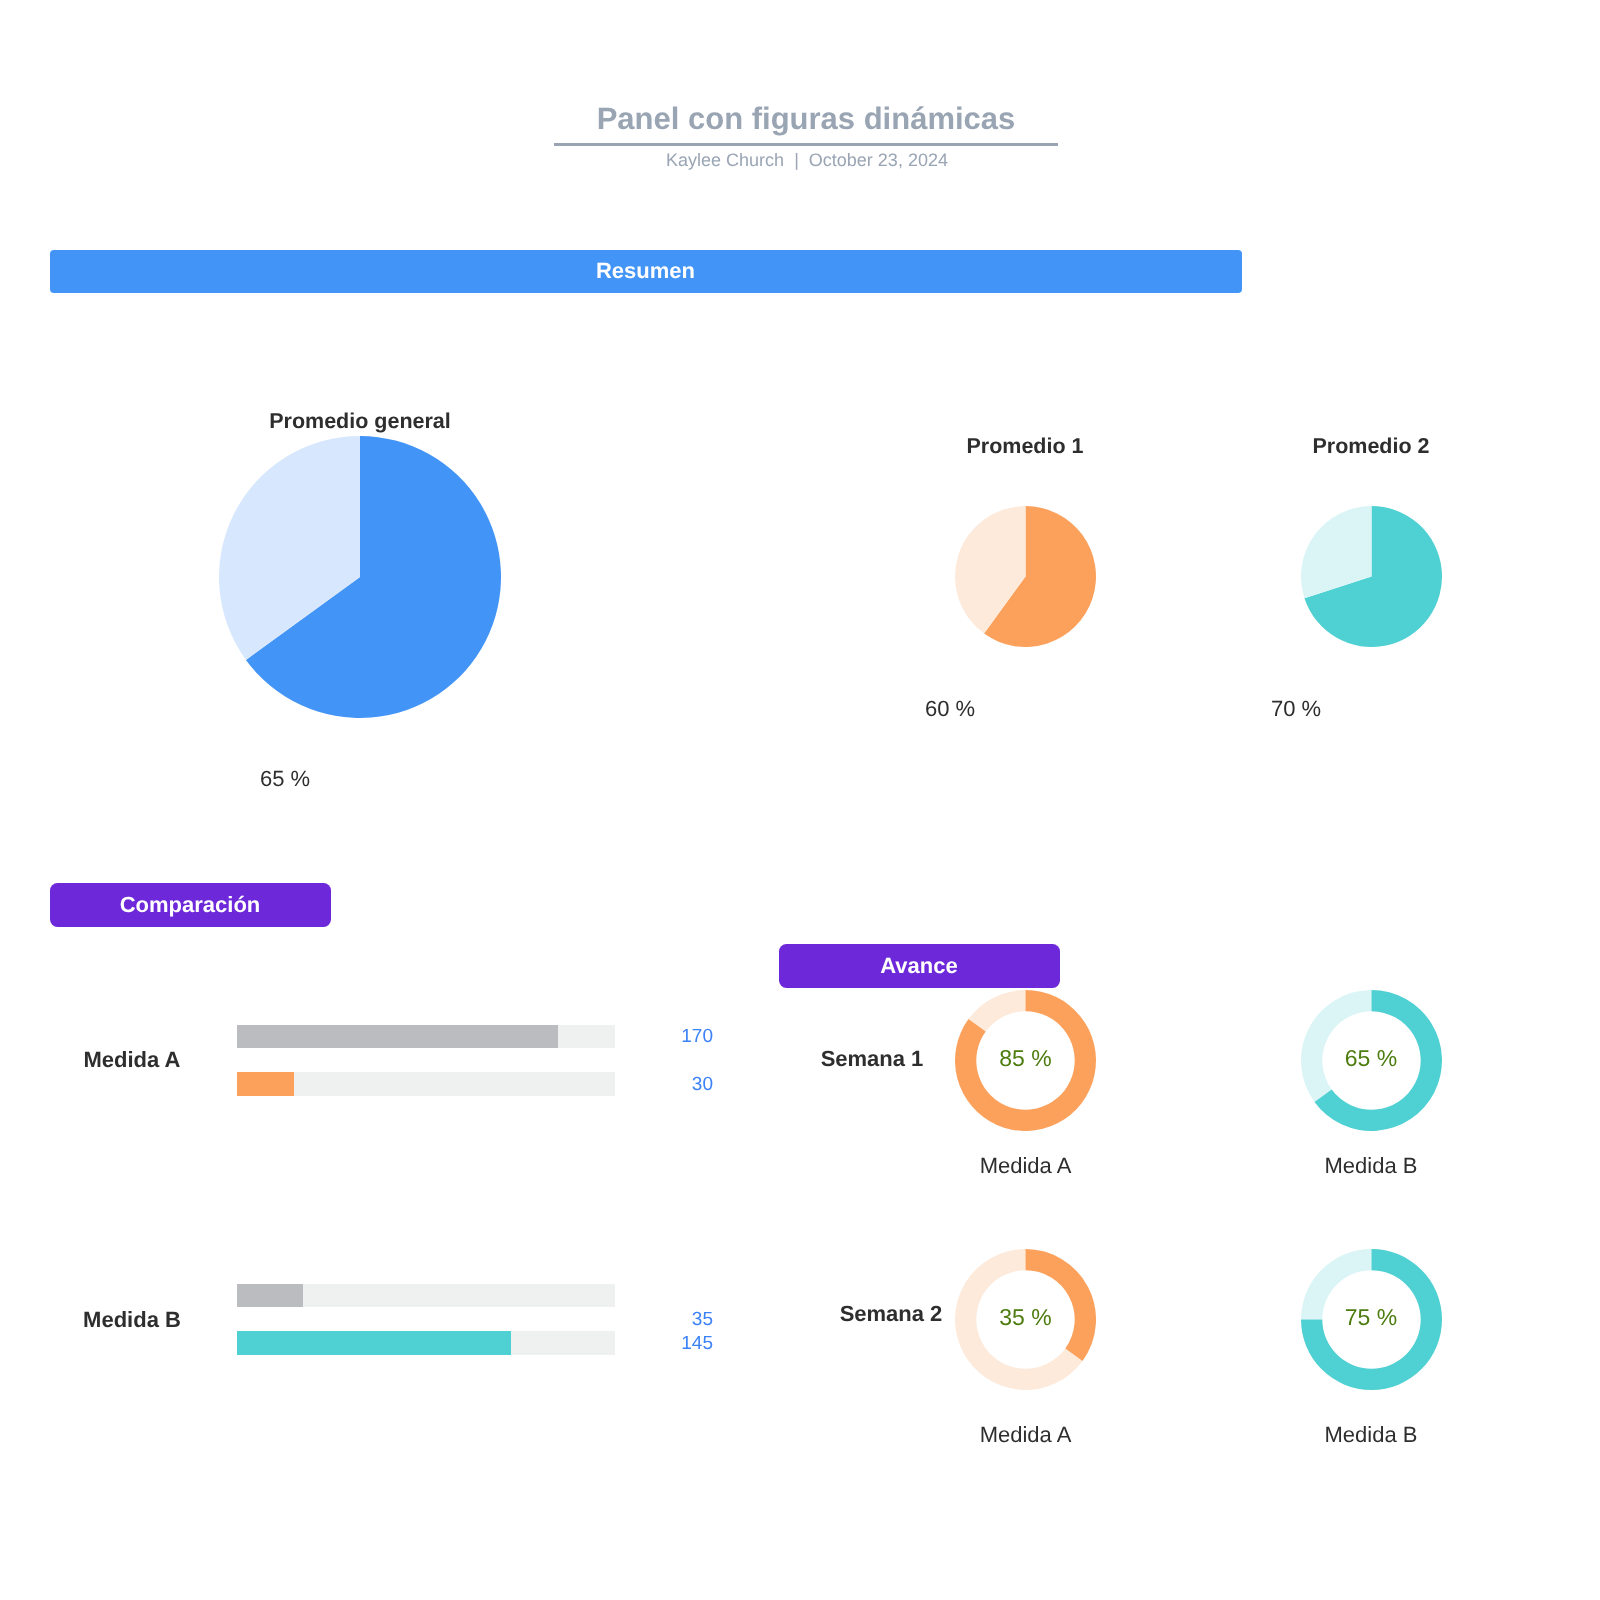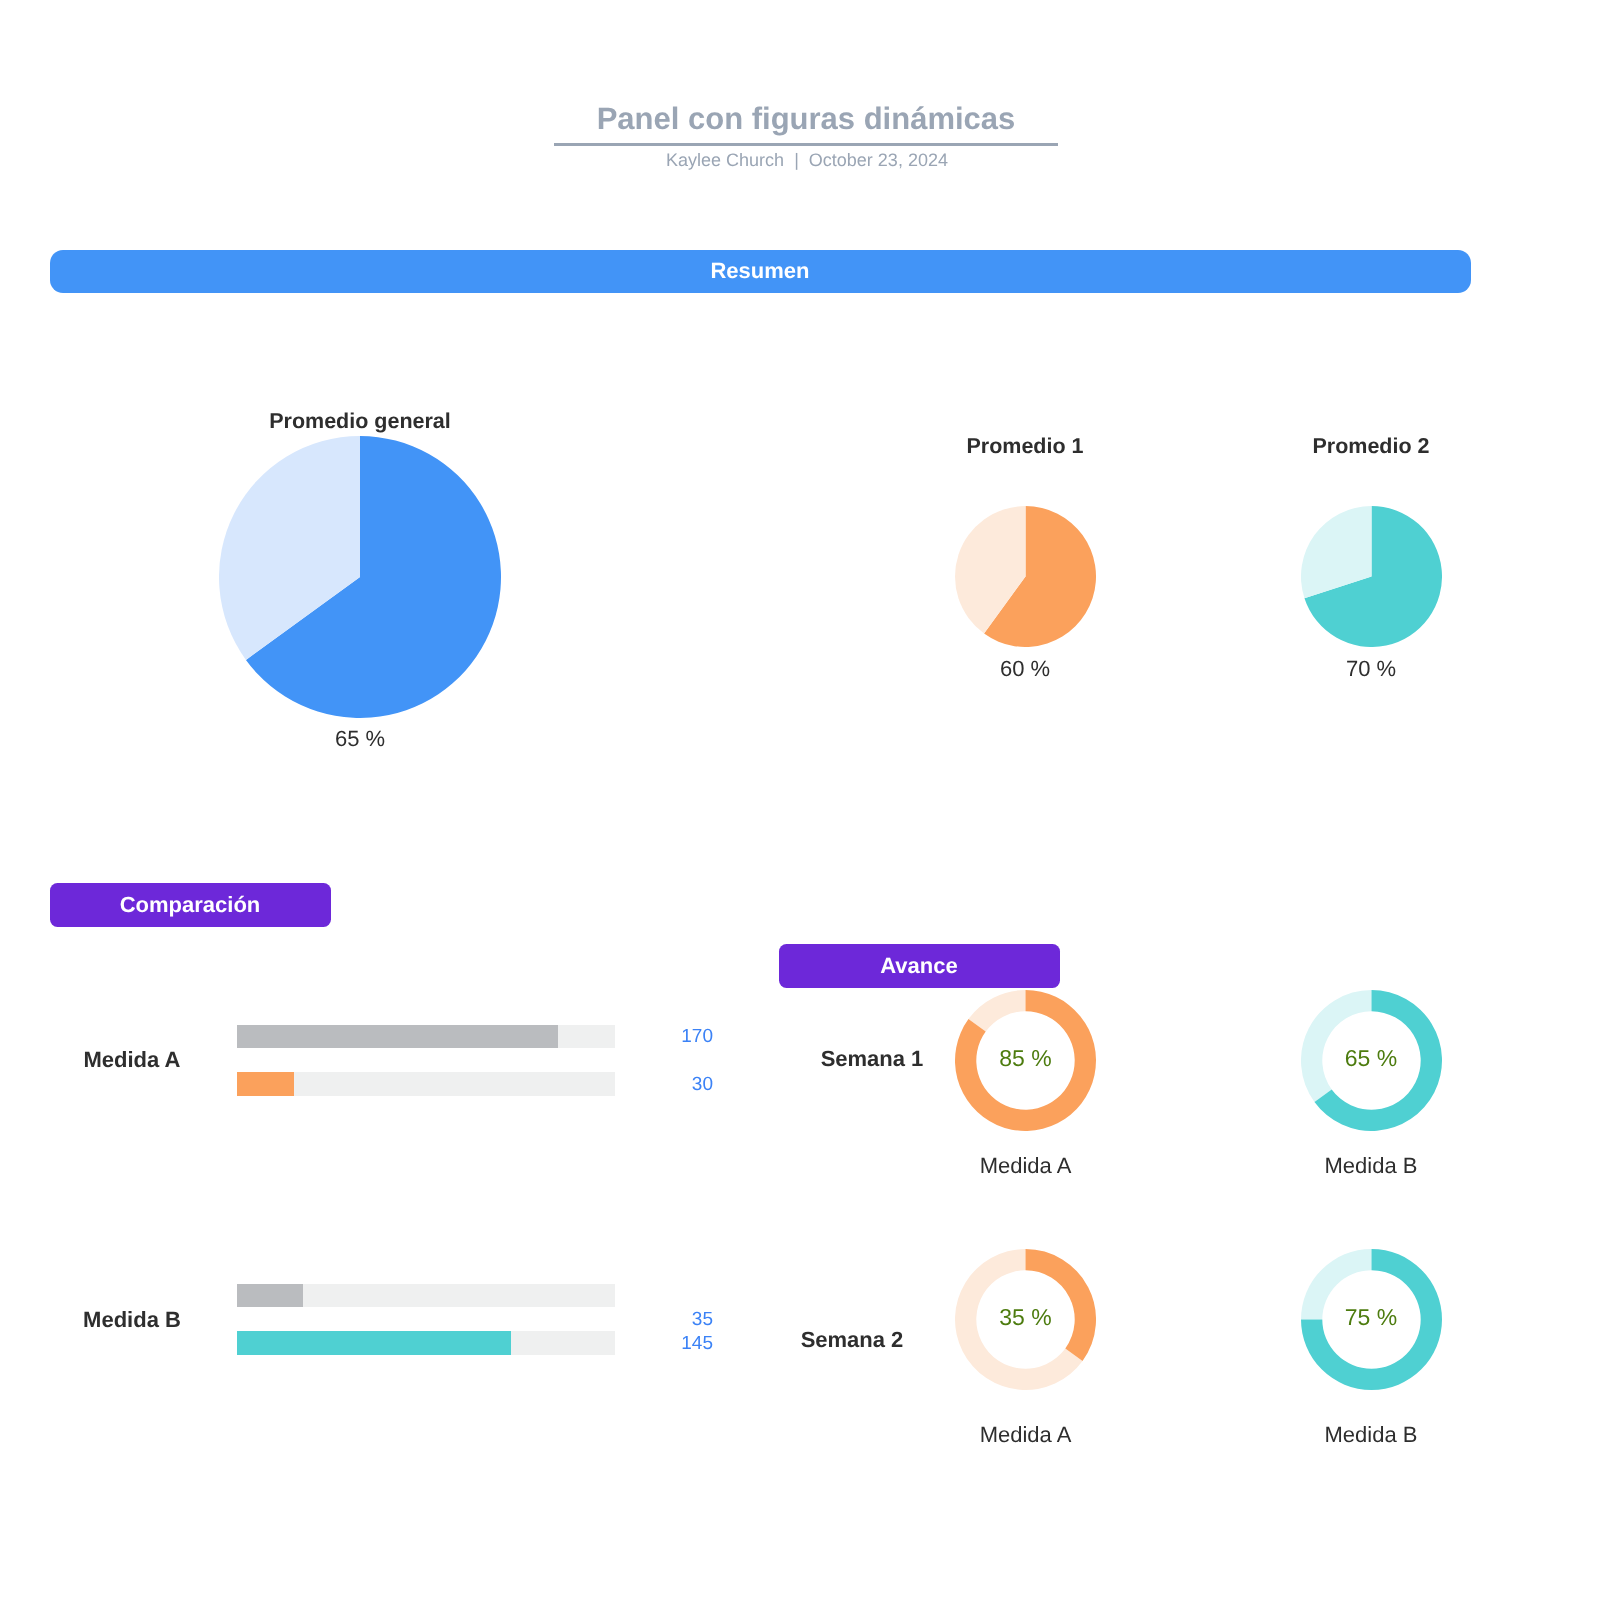--- a/index.html
+++ b/index.html
@@ -25,22 +25,22 @@
     background:#9aa5b4;
   }
   .doc-sub {
     position:absolute; left:7px; top:150px; width:1600px;
     text-align:center; font-size:18px; color:#9aa5b4;
   }
   .doc-sub .sep { display:inline-block; padding:0 10px; }
 
   
   .band {
-    position:absolute; left:49.5px; width:1421px; height:43.5px;
-    background:#4294f7; border-radius:13px;
+    position:absolute; left:49.5px; width:1192px; height:43.5px;
+    background:#4294f7; border-radius:4px;
     color:#ffffff; font-size:22px; font-weight:bold;
     display:flex; align-items:center; justify-content:center;
   }
   .band.b1 { top:249.6px; }
   .band.b2 { top:815.2px; }
 
   .chip {
     position:absolute; height:43.5px; width:281px;
     background:#6d28d9; border-radius:7.5px;
     color:#ffffff; font-size:22px; font-weight:bold;
@@ -49,21 +49,21 @@
   .chip.c1 { left:49.5px; top:883px; }
   .chip.c2 { left:778.5px; top:912px;margin-top:32px; }
 
   
   .pie-title {
     position:absolute; text-align:center; font-size:21.5px; font-weight:bold;
     color:#2e2e2e;
   }
   .pie { position:absolute; }
   .pie-label {
-    position:absolute; text-align:center; font-size:22px; color:#2e2e2e;
+    position:absolute; font-size:22px; color:#2e2e2e;margin-top:40px;
   }
 
   
   .row-label {
     position:absolute; font-size:22px; font-weight:bold; color:#2e2e2e;
     text-align:center;
   }
   .track {
     position:absolute; left:237px; width:378px;
     background:#eff0f0;
@@ -164,21 +164,21 @@
       <div class="donut-val" style="left: 965.5px; width: 120px; top: 1044.5px;">85 %</div>
       <div class="donut-cap" style="left: 925.5px; width: 200px; top: 1153px;">Medida A</div>
       <div class="donut" style="left: 1300.5px; top: 990px; width: 141px; height: 141px;">
         <svg width="141" height="141" viewBox="0 0 141 141" style="display: block;">
           <path d="M 13.464301896566212 111.93886028661936 A 70.5 70.5 0 0 1 70.49999999999999 0 L 70.49999999999999 21.299999999999997 A 49.2 49.2 0 0 0 30.696363876752585 99.41903441278969 Z" fill="#dbf5f6" shape-rendering="geometricPrecision"></path>
           <path d="M 70.5 0 A 70.5 70.5 0 1 1 13.464301896566212 111.93886028661936 L 30.696363876752585 99.41903441278969 A 49.2 49.2 0 1 0 70.5 21.299999999999997 Z" fill="#4fd0d2" shape-rendering="geometricPrecision"></path>
         </svg>
       </div>
       <div class="donut-val" style="left: 1311px; width: 120px; top: 1044.5px;">65 %</div>
       <div class="donut-cap" style="left: 1271px; width: 200px; top: 1153px;">Medida B</div>
-      <div class="row-label" style="left: 767px; width: 170px; top: 1301px; margin-top: 26px;">Semana 2</div>
+      <div class="row-label" style="left: 806px; width: 170px; top: 1301px;">Semana 2</div>
       <div class="donut" style="left: 955px; top: 1249px; width: 141px; height: 141px;">
         <svg width="141" height="141" viewBox="0 0 141 141" style="display: block;">
           <path d="M 127.53569810343379 111.93886028661936 A 70.5 70.5 0 1 1 70.49999999999999 0 L 70.49999999999999 21.299999999999997 A 49.2 49.2 0 1 0 110.30363612324741 99.41903441278969 Z" fill="#fdeadb" shape-rendering="geometricPrecision"></path>
           <path d="M 70.5 0 A 70.5 70.5 0 0 1 127.53569810343379 111.93886028661936 L 110.30363612324741 99.41903441278969 A 49.2 49.2 0 0 0 70.5 21.299999999999997 Z" fill="#fba15c" shape-rendering="geometricPrecision"></path>
         </svg>
       </div>
       <div class="donut-val" style="left: 965.5px; width: 120px; top: 1303.5px;">35 %</div>
       <div class="donut-cap" style="left: 925.5px; width: 200px; top: 1422px;">Medida A</div>
       <div class="donut" style="left: 1300.5px; top: 1249px; width: 141px; height: 141px;">
         <svg width="141" height="141" viewBox="0 0 141 141" style="display: block;">

